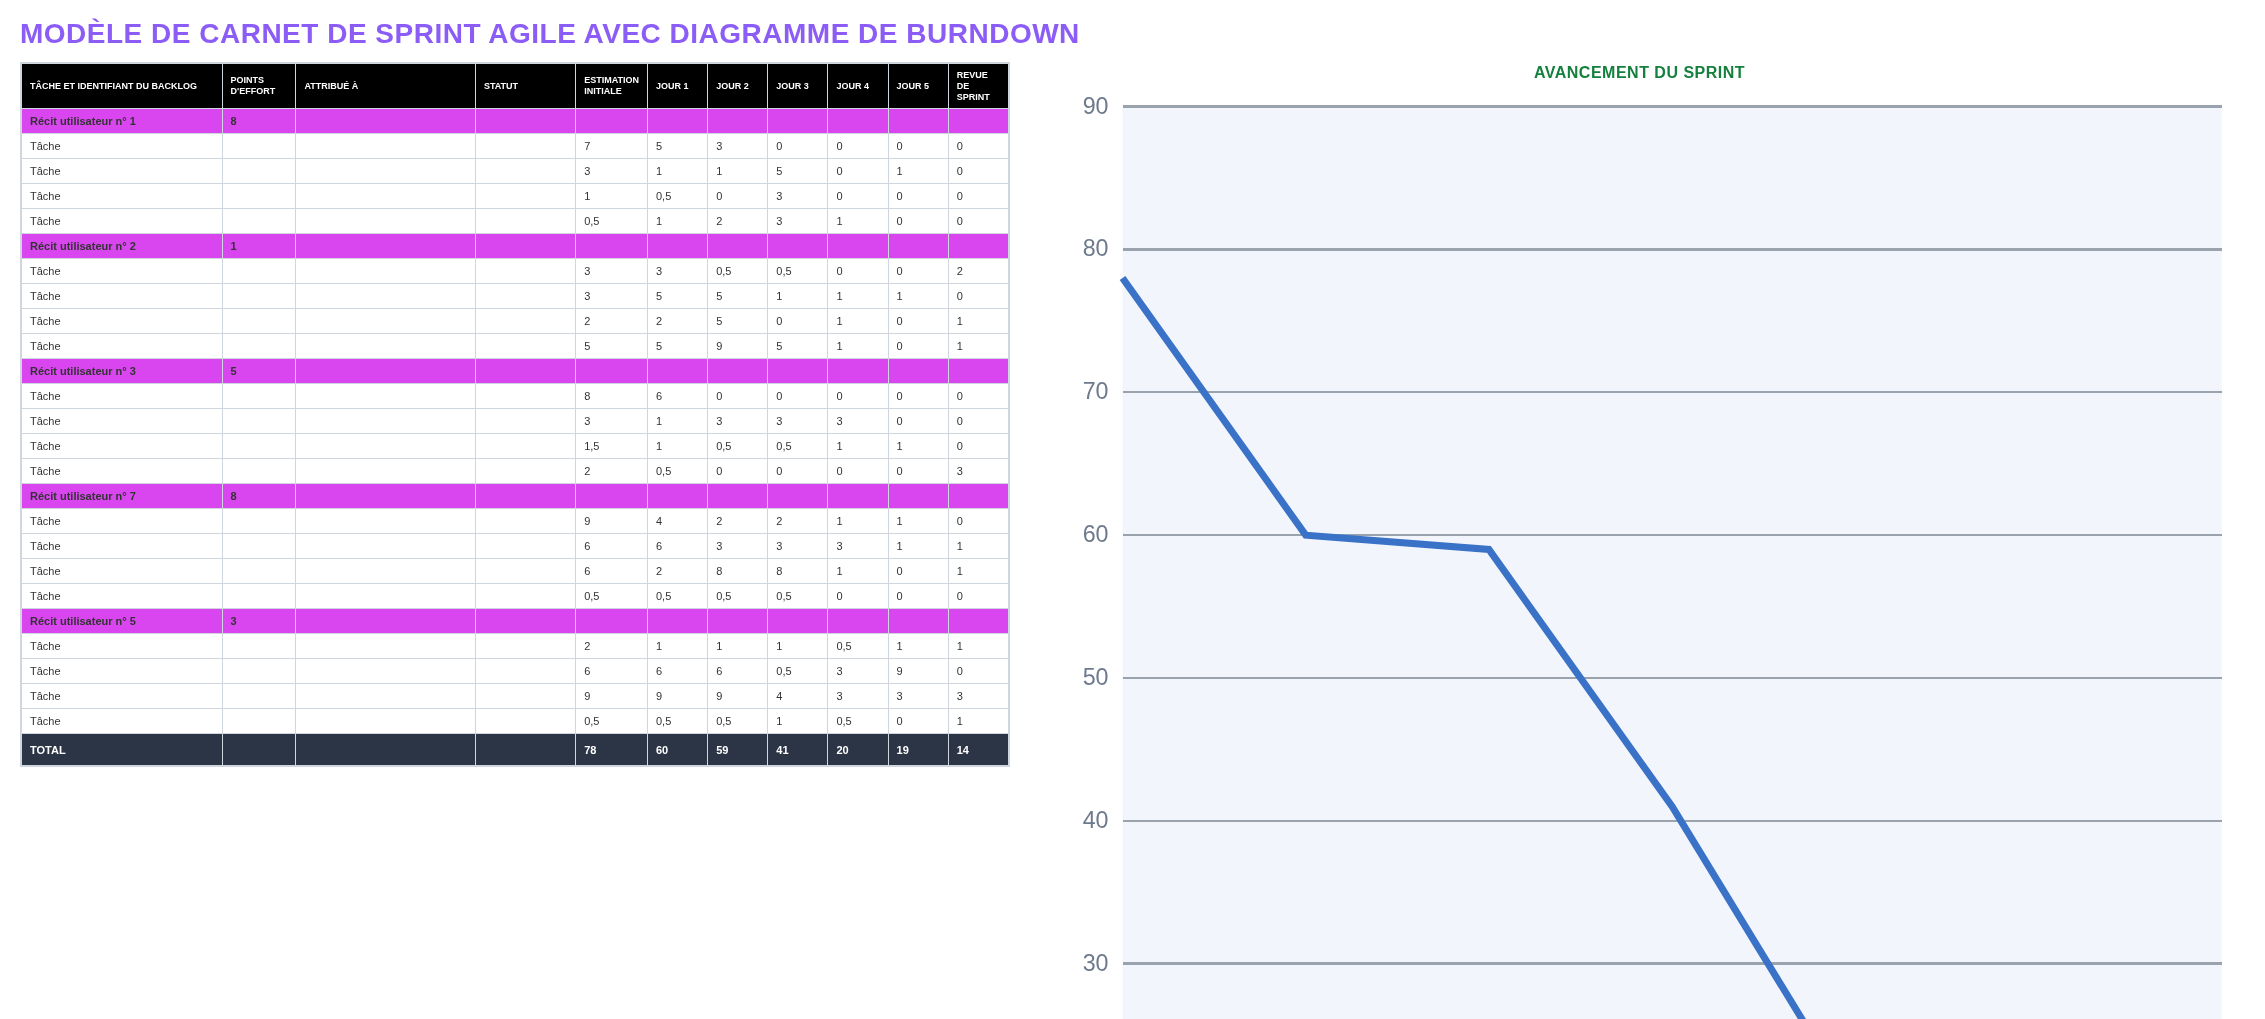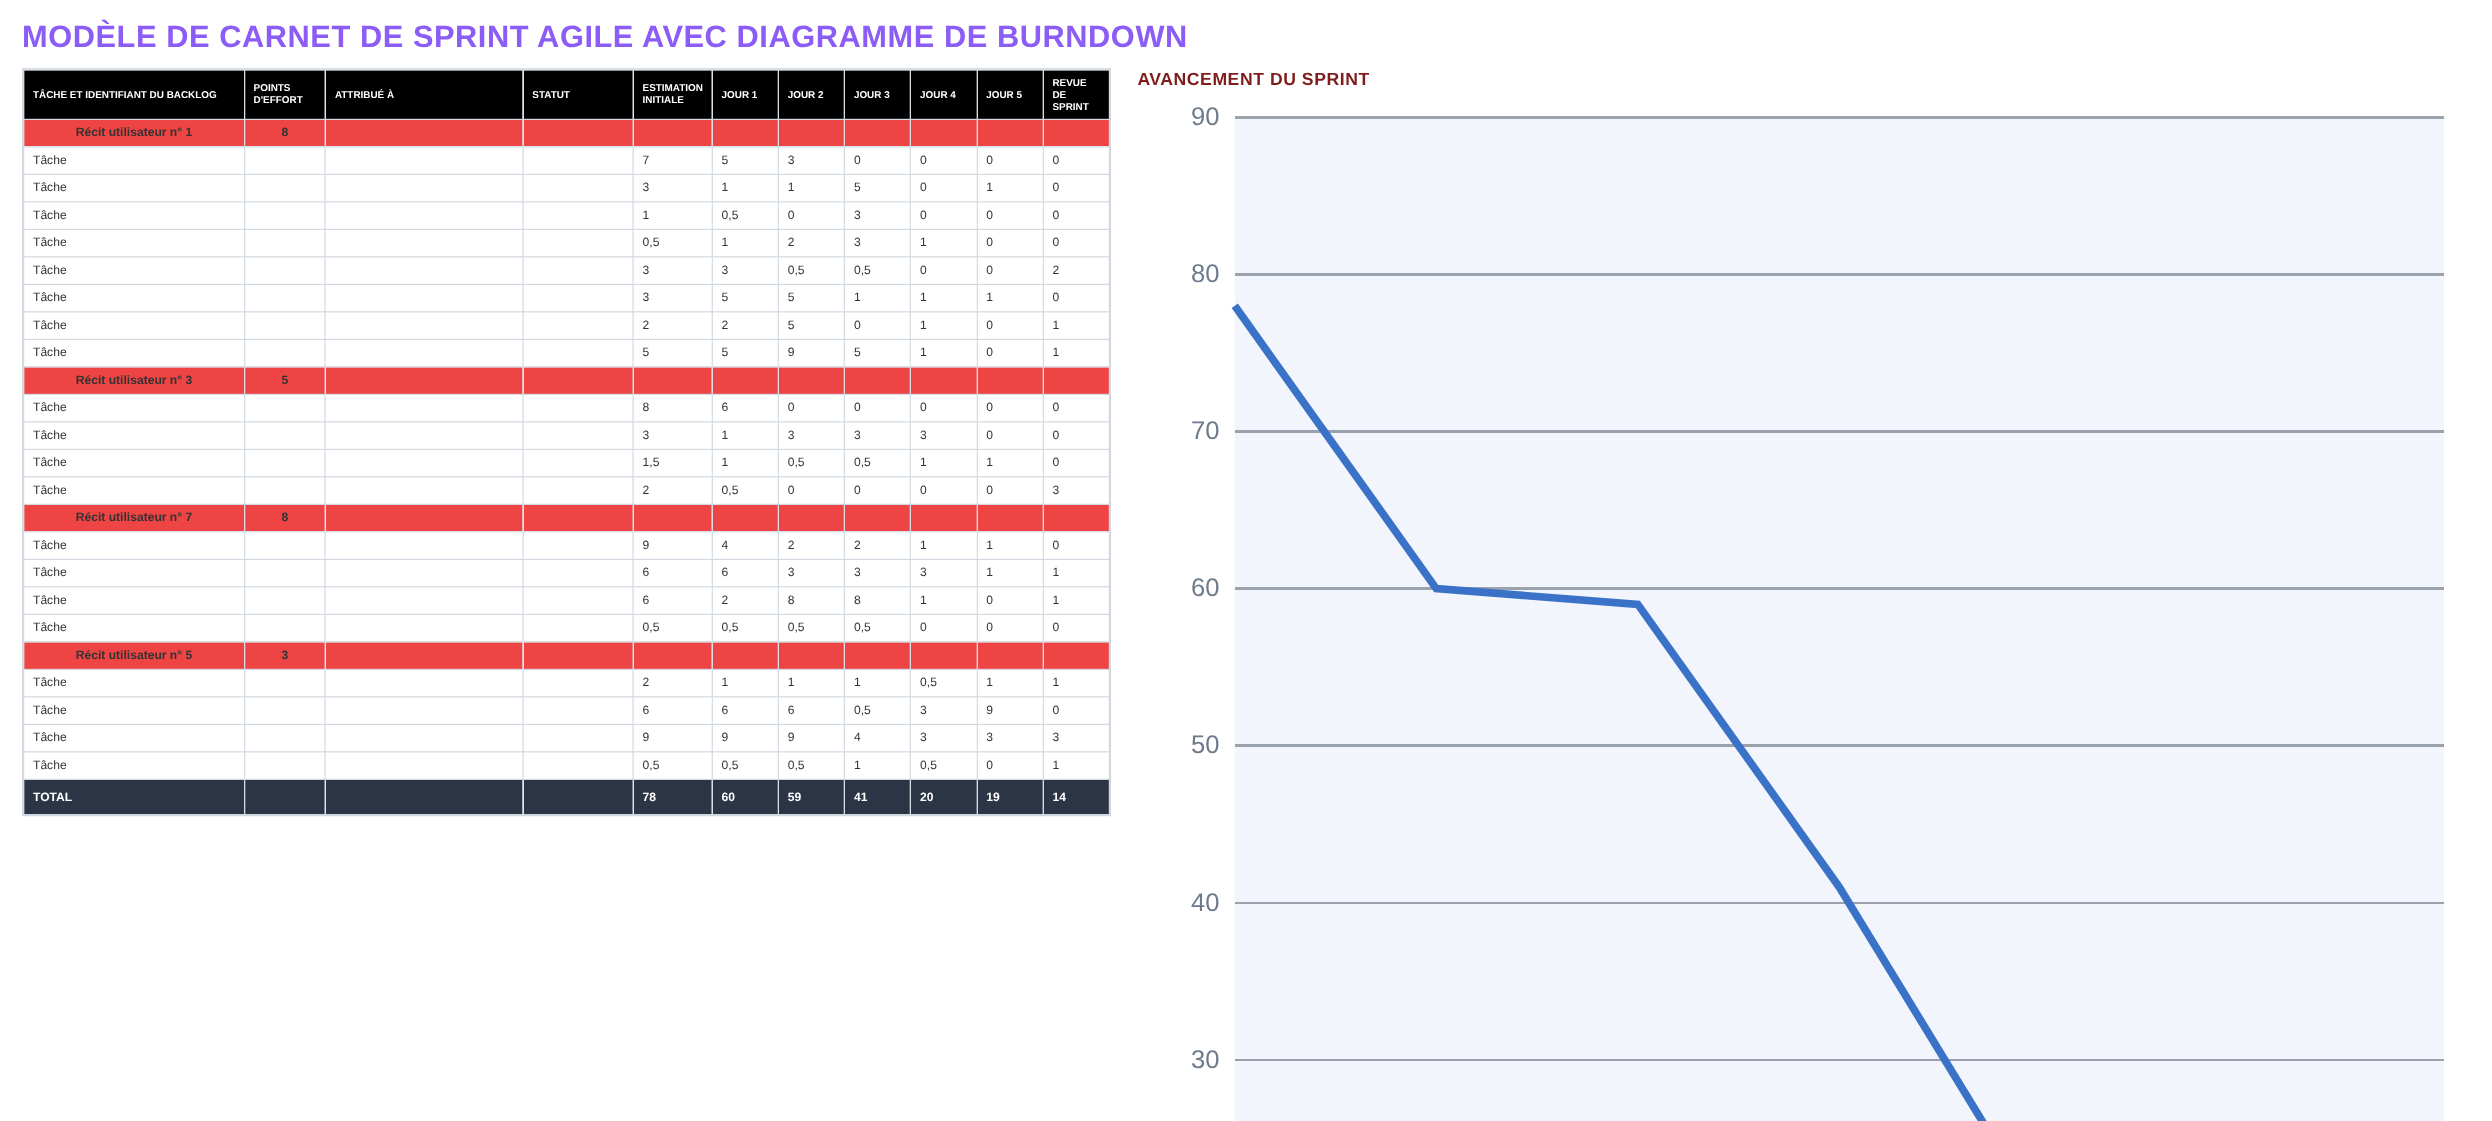--- a/index.html
+++ b/index.html
@@ -50,44 +50,43 @@
     height: 34px;
     white-space: normal;
   }
   table.backlog col.c-task   { width: 190px; }
   table.backlog col.c-effort { width: 70px; }
   table.backlog col.c-assign { width: 170px; }
   table.backlog col.c-status { width: 95px; }
   table.backlog col.c-est    { width: 68px; }
   table.backlog col.c-day    { width: 57px; }
   table.backlog tr.story td {
-    background: #ef4444;
+    background: #d946ef;
     font-weight: 700;
     font-size: 11px;
-    text-align: center;
   }
   table.backlog tr.task td {
     background: #ffffff;
     height: 22px;
   }
   table.backlog tfoot td {
     background: #2c3545;
     color: #ffffff;
     font-weight: 700;
     height: 32px;
     font-size: 11px;
     margin-left: 16px;
   }
   .chart-panel {
     flex: 1;
     min-width: 480px;
   }
   .chart-title {
-    text-align: left;
-    color: #7f1d1d;
+    text-align: center;
+    color: #15803d;
     font-size: 16px;
     font-weight: 600;
     letter-spacing: 0.5px;
     margin: 2px 0 6px 0;
   }
   svg.burndown { width: 100%; height: auto; display: block; }
   .grid line { stroke: #9aa3ad; stroke-width: 1; shape-rendering: crispEdges; }
   .axis-lbl { font-size: 10px; fill: #6d7a8c; font-family: "Segoe UI", Arial, sans-serif; }
   .plot-bg { fill: #f2f5fb; }
   .series { fill: none; stroke: #3a72c8; stroke-width: 3; stroke-linejoin: miter; stroke-linecap: butt; }
@@ -187,20 +186,33 @@
             <td></td>
             <td></td>
             <td></td>
             <td>0,5</td>
             <td>1</td>
             <td>2</td>
             <td>3</td>
             <td>1</td>
             <td>0</td>
             <td>0</td>
+          </tr>
+          <tr class="story">
+            <td>Récit utilisateur n° 2</td>
+            <td>1</td>
+            <td></td>
+            <td></td>
+            <td></td>
+            <td></td>
+            <td></td>
+            <td></td>
+            <td></td>
+            <td></td>
+            <td></td>
           </tr>
           <tr class="task">
             <td>Tâche</td>
             <td></td>
             <td></td>
             <td></td>
             <td>3</td>
             <td>3</td>
             <td>0,5</td>
             <td>0,5</td>

